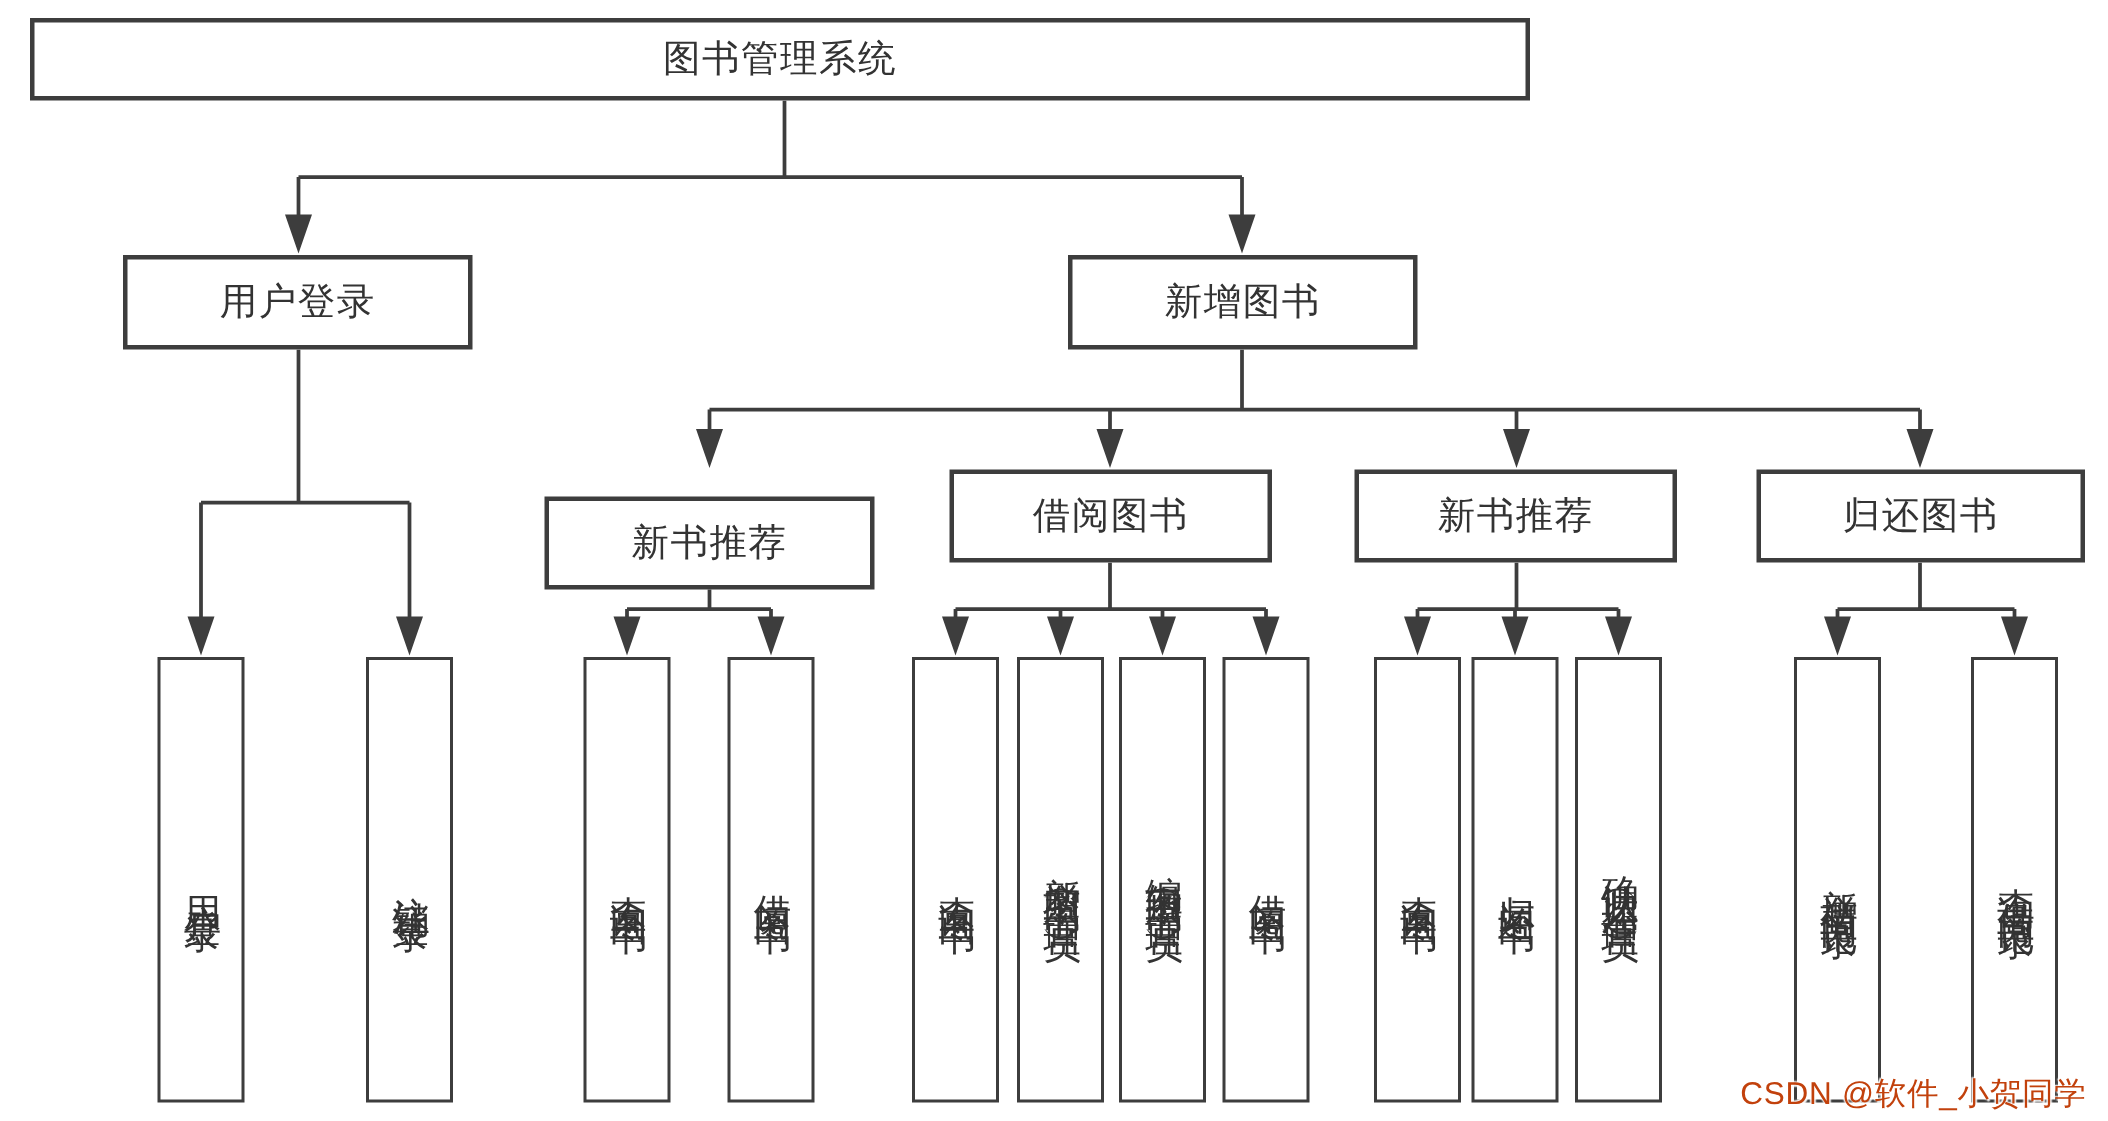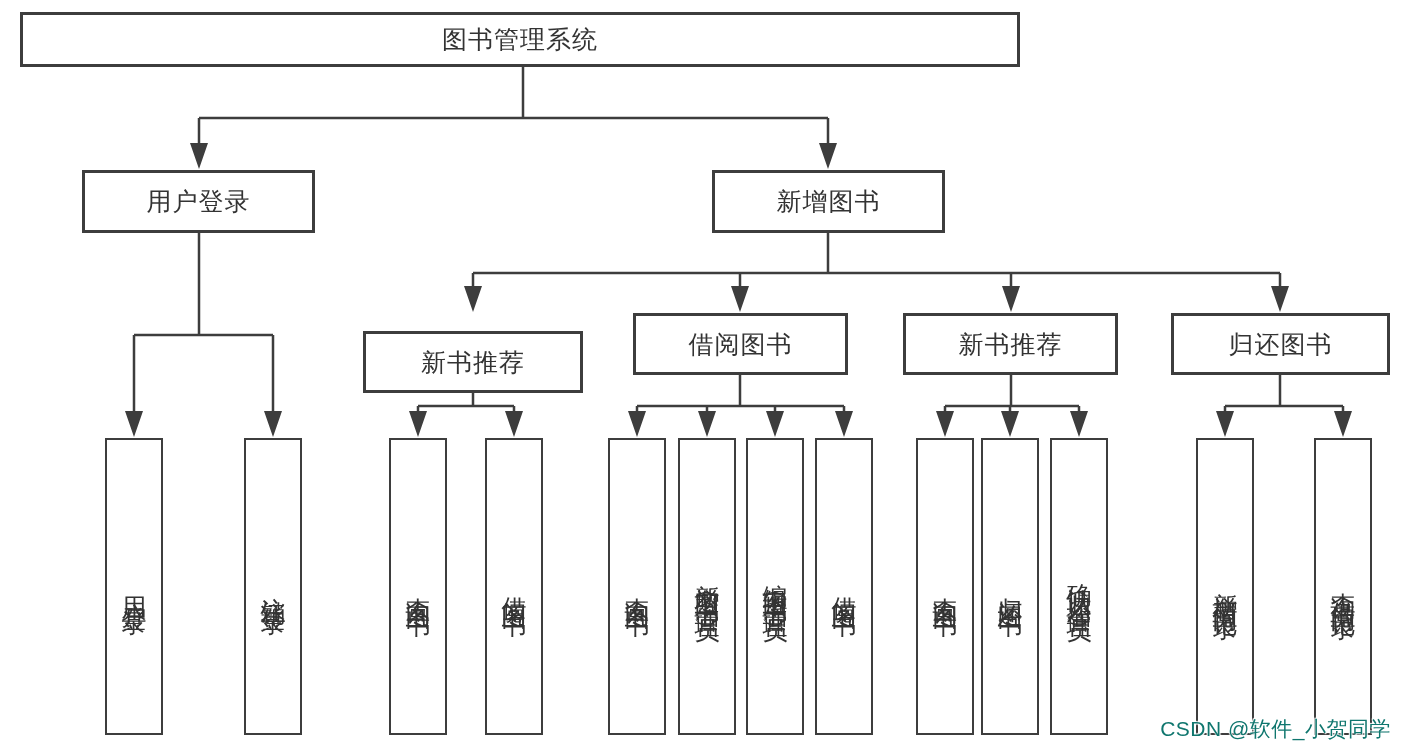--- a/index.html
+++ b/index.html
@@ -36,21 +36,21 @@
     writing-mode:vertical-rl;
     text-orientation:mixed;
     letter-spacing:5px;
     white-space:nowrap;
   }
   .watermark{
     position:absolute;
     right:14px;
     bottom:4px;
     z-index:5;
-    color:#0f766e;
+    color:#c2410c;
     font-size:21px;
     letter-spacing:0.5px;
     white-space:nowrap;
     text-shadow:0 0 2px #ffffff, 1px 1px 1px #ffffff, -1px -1px 1px #ffffff;
   }
 </style>
 </head>
 <body>
 
 <div class="stage">

